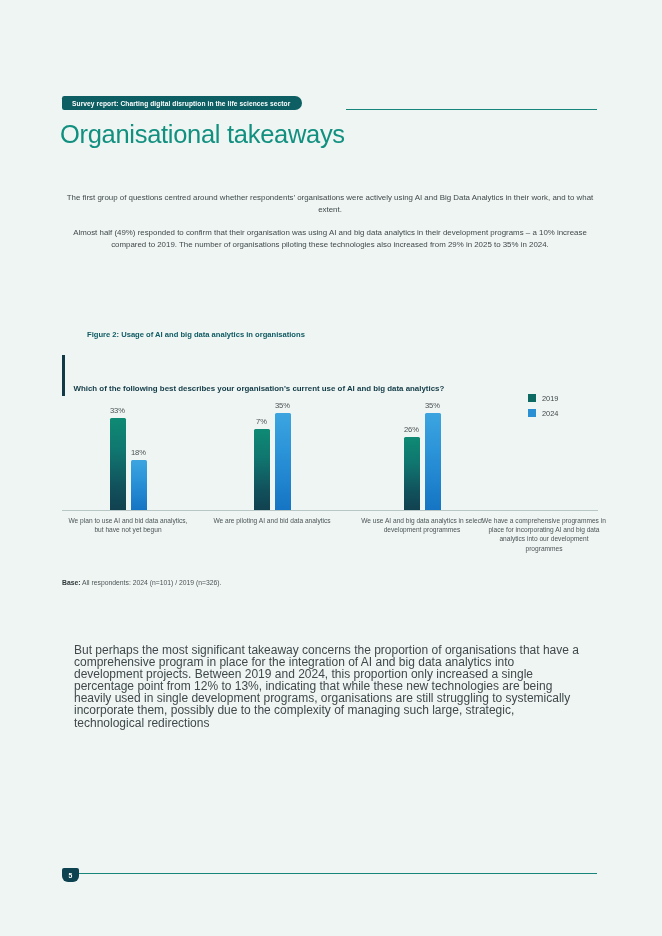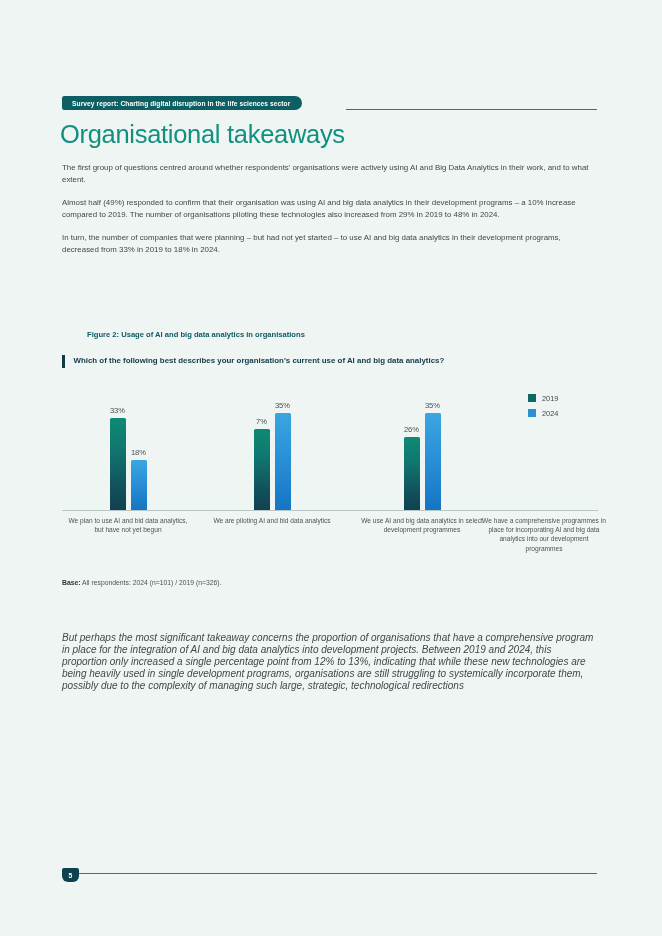--- a/index.html
+++ b/index.html
@@ -57,22 +57,23 @@
     font-size: 25.5px;
     font-weight: normal;
     color: #119080;
     letter-spacing: -0.3px;
   }
 
   
   .body-copy {
     position: absolute;
     left: 62px;
-    top: 162px;
-    width: 536px;
+    top: 192px;
+    width: 536px;
+    text-align: center;
   }
   .body-copy p {
     margin: 0 0 11px 0;
     font-size: 7.9px;
     line-height: 12.1px;
     color: #41484b;
   }
 
   
   .figure-caption {
@@ -95,20 +96,21 @@
   .q-accent {
     width: 2.5px;
     background: #123a46;
     flex: 0 0 auto;
   }
   .q-text {
     font-size: 7.9px;
     line-height: 12.5px;
     font-weight: bold;
     color: #123a46;
+    margin-top: 28px;
   }
 
   
   .chart {
     position: absolute;
     left: 62px;
     top: 392px;
     width: 536px;
     height: 180px;
   }
@@ -210,25 +212,24 @@
   .base-note b { color: #2f3639; }
 
   
   .closing-copy {
     position: absolute;
     left: 62px;
     top: 632px;
     width: 536px;
   }
   .closing-copy p {
-    margin: 0;
-    font-size: 10px;
+    margin: 12px;
+    font-size: 12px;
     line-height: 12.1px;
     color: #41484b;
-    font-style: italic;
   }
 
   
   .footer-rule {
     position: absolute;
     left: 78px;
     top: 873px;
     width: 519px;
     height: 1px;
     background: #17857a;
@@ -254,22 +255,21 @@
 
 <div class="header-band">
   <div class="header-rule"></div>
   <div class="header-badge">Survey report: Charting digital disruption in the life sciences sector</div>
 </div>
 
 <h1 class="page-title">Organisational takeaways</h1>
 
 <div class="body-copy">
   <p>The first group of questions centred around whether respondents’ organisations were actively using AI and Big Data Analytics in their work, and to what extent.</p>
-  <p>Almost half (49%) responded to confirm that their organisation was using AI and big data analytics in their development programs – a 10% increase compared to 2019. The number of organisations piloting these technologies also increased from 29% in 2019 to 48% in 2024.</p>
-  <p>In turn, the number of companies that were planning – but had not yet started – to use AI and big data analytics in their development programs, decreased from 33% in 2019 to 18% in 2024.</p>
+  <p>Almost half (49%) responded to confirm that their organisation was using AI and big data analytics in their development programs – a 10% increase compared to 2019. The number of organisations piloting these technologies also increased from 29% in 2025 to 35% in 2024.</p>
 </div>
 
 <div class="figure-caption">Figure 2: Usage of AI and big data analytics in organisations</div>
 
 <div class="figure-question">
   <div class="q-accent"></div>
   <div class="q-text">Which of the following best describes your organisation's current use of AI and big data analytics?</div>
 </div>
 
 <div class="chart">

